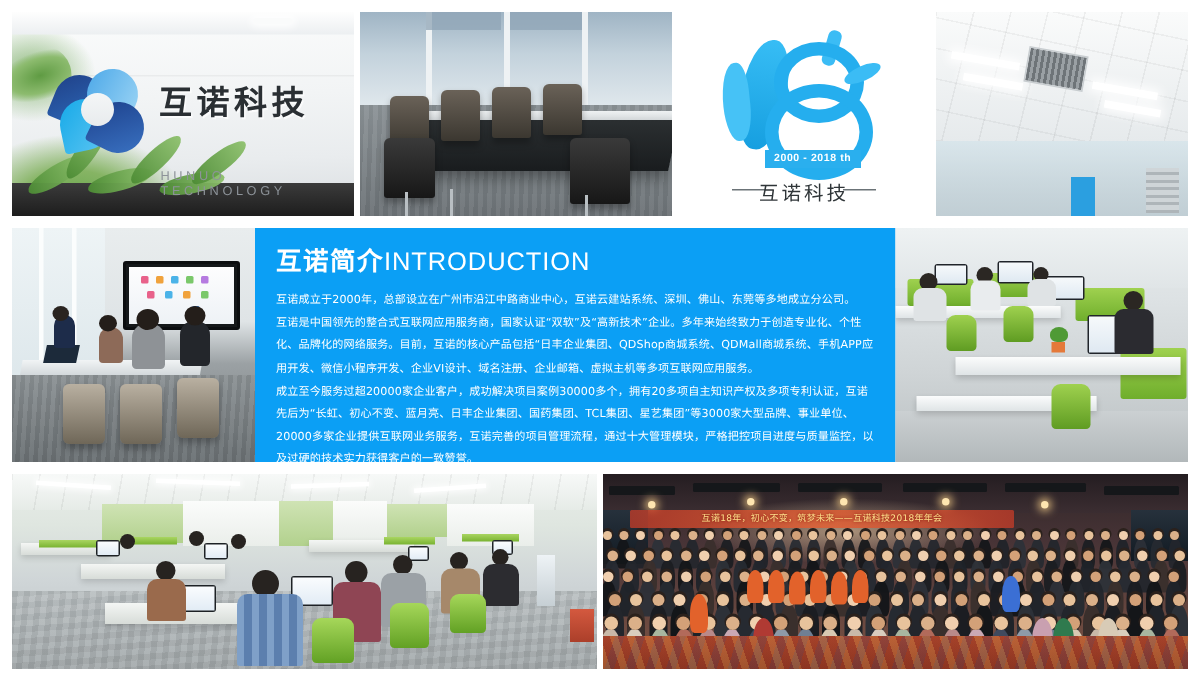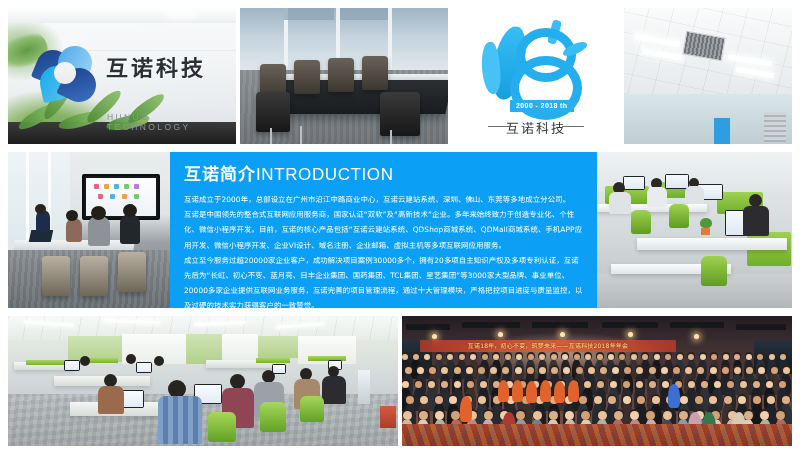--- a/index.html
+++ b/index.html
@@ -309,21 +309,21 @@
       <span class="chair" style="left:72px;top:104px;"></span>
       <span class="chair" style="left:110px;top:100px;"></span>
     </div>
 
     <div id="intro-panel">
       <div class="intro-title">
         <span class="cn">互诺简介</span><span class="en">INTRODUCTION</span>
       </div>
       <div class="intro-body">
         <p>互诺成立于2000年，总部设立在广州市沿江中路商业中心，互诺云建站系统、深圳、佛山、东莞等多地成立分公司。</p>
-        <p>互诺是中国领先的整合式互联网应用服务商，国家认证“双软”及“高新技术”企业。多年来始终致力于创造专业化、个性化、微信小程序开发。目前，互诺的核心产品包括“互诺云建站系统、QDShop商城系统、QDMall商城系统、手机APP应用开发、微信小程序开发、企业VI设计、域名注册、企业邮箱、虚拟主机等多项互联网应用服务。</p>
+        <p>互诺是中国领先的整合式互联网应用服务商，国家认证“双软”及“高新技术”企业。多年来始终致力于创造专业化、个性化、品牌化的网络服务。目前，互诺的核心产品包括“日丰企业集团、QDShop商城系统、QDMall商城系统、手机APP应用开发、微信小程序开发、企业VI设计、域名注册、企业邮箱、虚拟主机等多项互联网应用服务。</p>
         <p>成立至今服务过超20000家企业客户，成功解决项目案例30000多个，拥有20多项自主知识产权及多项专利认证，互诺先后为“长虹、初心不变、蓝月亮、日丰企业集团、国药集团、TCL集团、星艺集团”等3000家大型品牌、事业单位、20000多家企业提供互联网业务服务，互诺完善的项目管理流程，通过十大管理模块，严格把控项目进度与质量监控，以及过硬的技术实力获得客户的一致赞誉。</p>
       </div>
     </div>
 
     <div class="tile" id="photo-desks">
       <div class="backwall"></div>
       <div class="floor"></div>
       <span class="panelG" style="left:8px;top:34px;width:44px;height:18px;"></span>
       <span class="panelG" style="left:60px;top:30px;width:40px;height:16px;"></span>
       <span class="panelG" style="left:120px;top:40px;width:46px;height:22px;"></span>

